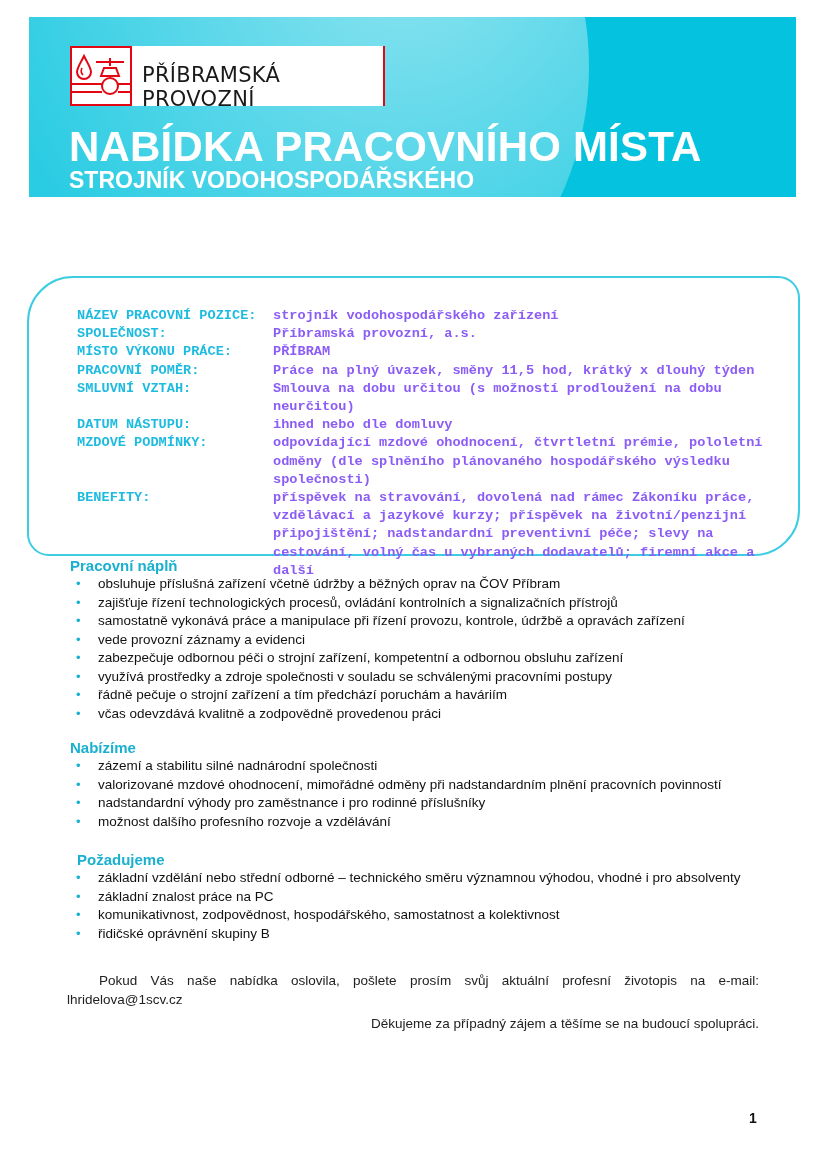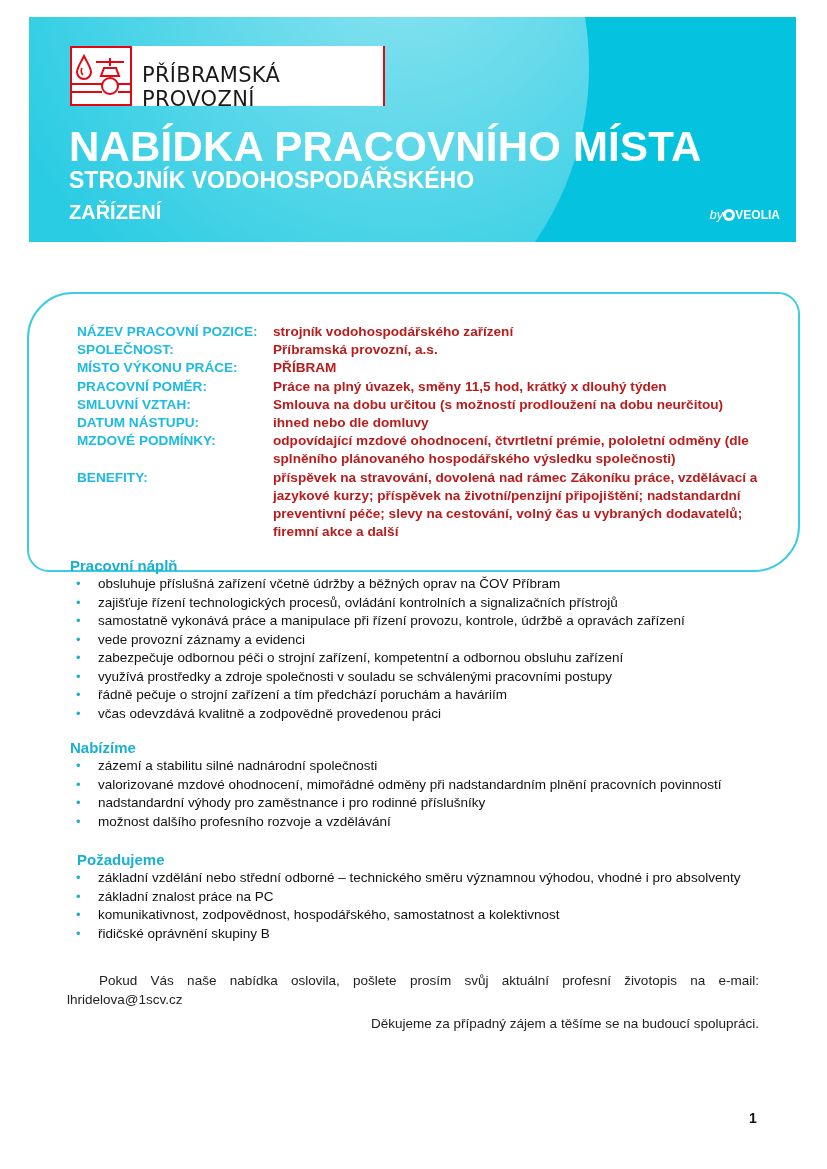--- a/index.html
+++ b/index.html
@@ -1,36 +1,36 @@
 <!DOCTYPE html>
 <html><head>
 <meta charset="utf-8">
 <style>
   html, body { margin:0; padding:0; background:#ffffff; }
   body { width:827px; height:1169px; position:relative; overflow:hidden; font-family:"Liberation Sans", sans-serif; }
-  .banner { position:absolute; left:29px; top:17px; width:767px; height:225px; background:#05c3de; overflow:hidden; }
+  .banner { position:absolute; left:29px; top:17px; width:767px; height:180px; background:#05c3de; overflow:hidden; }
   .banner .swoosh { position:absolute; left:-60px; top:-260px; width:620px; height:620px; border-radius:50%;
      background:radial-gradient(circle at 70% 30%, rgba(255,255,255,0.55), rgba(255,255,255,0.15) 70%); }
   .logo-box { position:absolute; left:41px; top:29px; width:313px; height:60px; background:#fff; border-right:2px solid #e30613; }
   .logo-icon { position:absolute; left:0; top:0; }
   .logo-text { position:absolute; left:72px; top:17px; font-size:21px; letter-spacing:0.3px; color:#1a1a1a; font-family:"DejaVu Sans", sans-serif; }
   .title-main { position:absolute; left:40px; top:106px; color:#fff; font-weight:bold; font-size:42px; letter-spacing:0.2px; }
   .title-sub1 { position:absolute; left:40px; top:150px; color:#fff; font-weight:bold; font-size:23px; }
   .title-sub2 { position:absolute; left:40px; top:184px; color:#fff; font-weight:bold; font-size:20px; }
   .veolia { position:absolute; right:16px; top:190px; color:#fff; font-size:12px; font-weight:bold; display:flex; align-items:center; gap:0; }
   .veolia .by { font-style:italic; font-weight:normal; font-size:13px; }
   .veolia .vlogo { width:12px; height:12px; border-radius:50%; background:#fff; position:relative; display:inline-block; }
   .veolia .vlogo::after { content:""; position:absolute; left:3px; top:3px; width:6px; height:6px; border-radius:50%; background:#05c3de; }
 
-  .card { position:absolute; left:27px; top:292px; width:769px; height:276px; border:2px solid #3dcde2;
-          border-radius:46px 22px 46px 22px; }
+  .card { position:absolute; left:27px; top:276px; width:769px; height:276px; border:2px solid #3dcde2;
+          border-radius:46px 22px 46px 22px;font-family:Liberation Mono, monospace; }
   .card-table { position:absolute; left:48px; top:29px; }
   .row { display:flex; font-size:13.6px; line-height:18.2px; }
   .row .lbl { width:196px; color:#1ebbe0; font-weight:bold; flex:none; }
-  .row .val { width:495px; color:#b91c1c; font-weight:bold; }
+  .row .val { width:495px; color:#8b5cf6; font-weight:bold; }
 
   .section { position:absolute; left:70px; }
   .section h2 { margin:0; font-size:15px; color:#1ab0cf; font-weight:bold; line-height:18px; }
   .section ul { margin:0; padding:0; list-style:none; }
   .section li { position:relative; padding-left:28px; font-size:13.5px; line-height:18.5px; color:#111; }
   .section li::before { content:"•"; position:absolute; left:6px; top:0; color:#1ab0cf; font-size:13px; }
 
   .contact { position:absolute; left:67px; top:971px; width:692px; font-size:13.5px; line-height:19px; color:#222; text-align:justify; text-align-last:left; }
   .contact .intro { text-align:justify; text-align-last:justify; display:block;margin-left:32px; }
   .thanks { position:absolute; right:68px; top:1016px; font-size:13.5px; color:#222; }

